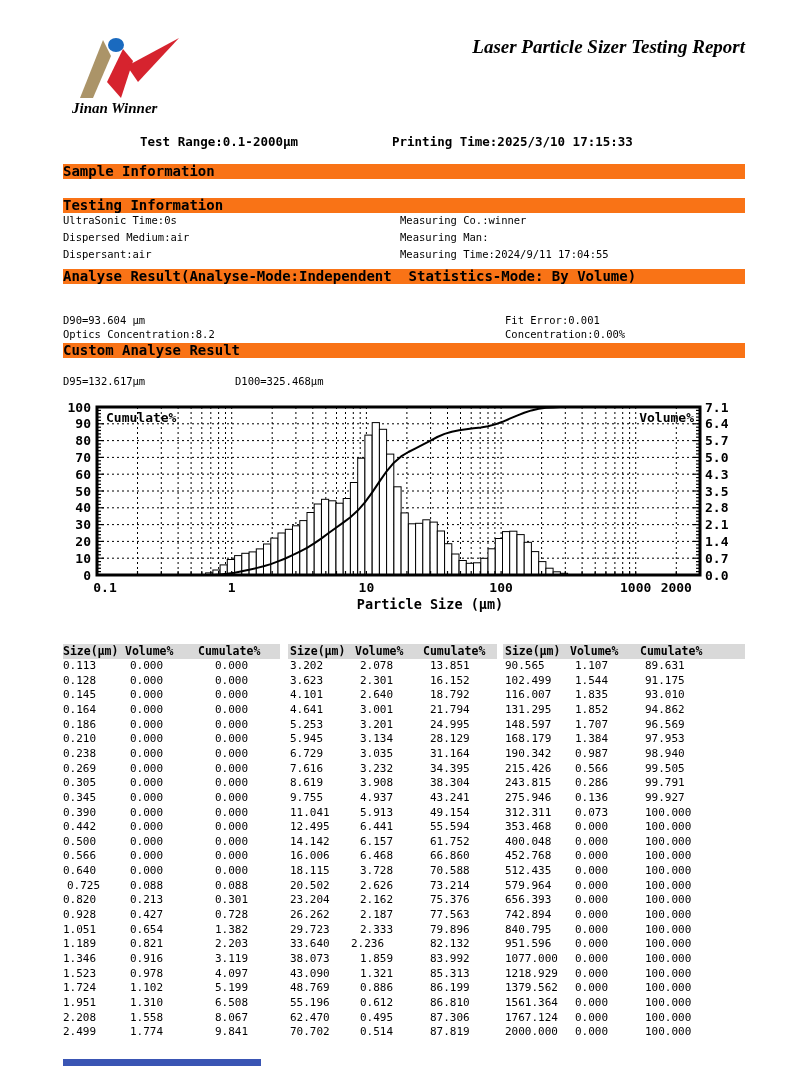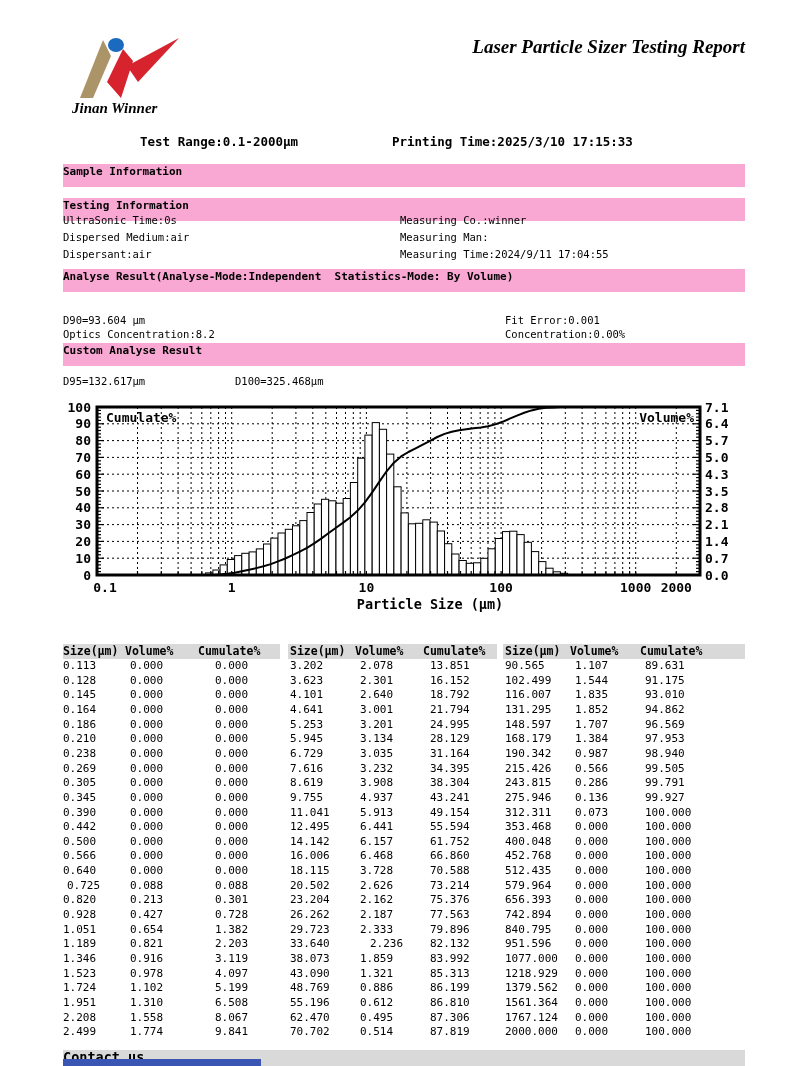--- a/index.html
+++ b/index.html
@@ -1,19 +1,19 @@
 <!DOCTYPE html>
 <html><head>
 <meta charset="utf-8">
 <style>
   html,body{margin:0;padding:0;background:#fff;}
   .page{position:relative;width:794px;height:1066px;background:#fff;overflow:hidden;
         font-family:"DejaVu Sans Mono",monospace;color:#000;}
-  .secbar{position:absolute;left:63px;width:682px;height:23px;background:#f9a8d4;
-          font-weight:bold;font-size:11px;line-height:15px;white-space:pre;}
+  .secbar{position:absolute;left:63px;width:682px;height:15px;background:#f97316;
+          font-weight:bold;font-size:14px;line-height:15px;white-space:pre;}
   .frow{position:absolute;left:63px;width:682px;height:13px;}
   .frow span{position:absolute;top:0;font-size:10.5px;line-height:13px;white-space:pre;}
   .meta{position:absolute;top:134px;font-weight:bold;font-size:12.5px;white-space:pre;}
   .title-block{position:absolute;top:34px;right:49px;text-align:right;
                font-family:"Liberation Serif",serif;font-style:italic;font-weight:bold;
                font-size:19px;line-height:25px;}
   .logo-text{position:absolute;left:72px;top:100px;font-family:"Liberation Serif",serif;
              font-style:italic;font-weight:bold;font-size:15px;}
   .logo{position:absolute;left:78px;top:36px;}
   #chart-svg{position:absolute;left:0;top:398px;}
@@ -573,21 +573,21 @@
         <span class="tc" style="left:367px">79.896</span>
         <span class="tc" style="left:442px">840.795</span>
         <span class="tc" style="left:512px">0.000</span>
         <span class="tc" style="left:582px">100.000</span>
       </div>
       <div class="trow" style="top:278.35px">
         <span class="tc" style="left:0px">1.189</span>
         <span class="tc" style="left:67px">0.821</span>
         <span class="tc" style="left:152px">2.203</span>
         <span class="tc" style="left:227px">33.640</span>
-        <span class="tc" style="left:307px">2.236</span>
+        <span class="tc" style="left:288px">2.236</span>
         <span class="tc" style="left:367px">82.132</span>
         <span class="tc" style="left:442px">951.596</span>
         <span class="tc" style="left:512px">0.000</span>
         <span class="tc" style="left:582px">100.000</span>
       </div>
       <div class="trow" style="top:293.00px">
         <span class="tc" style="left:0px">1.346</span>
         <span class="tc" style="left:67px">0.916</span>
         <span class="tc" style="left:152px">3.119</span>
         <span class="tc" style="left:227px">38.073</span>
@@ -647,16 +647,15 @@
         <span class="tc" style="left:152px">9.841</span>
         <span class="tc" style="left:227px">70.702</span>
         <span class="tc" style="left:297px">0.514</span>
         <span class="tc" style="left:367px">87.819</span>
         <span class="tc" style="left:442px">2000.000</span>
         <span class="tc" style="left:512px">0.000</span>
         <span class="tc" style="left:582px">100.000</span>
       </div>
     </div>
 
-  <div class="contactbar">Contact us</div>
   <div class="bluestrip"></div>
 
 </div>
 
 </body></html>

